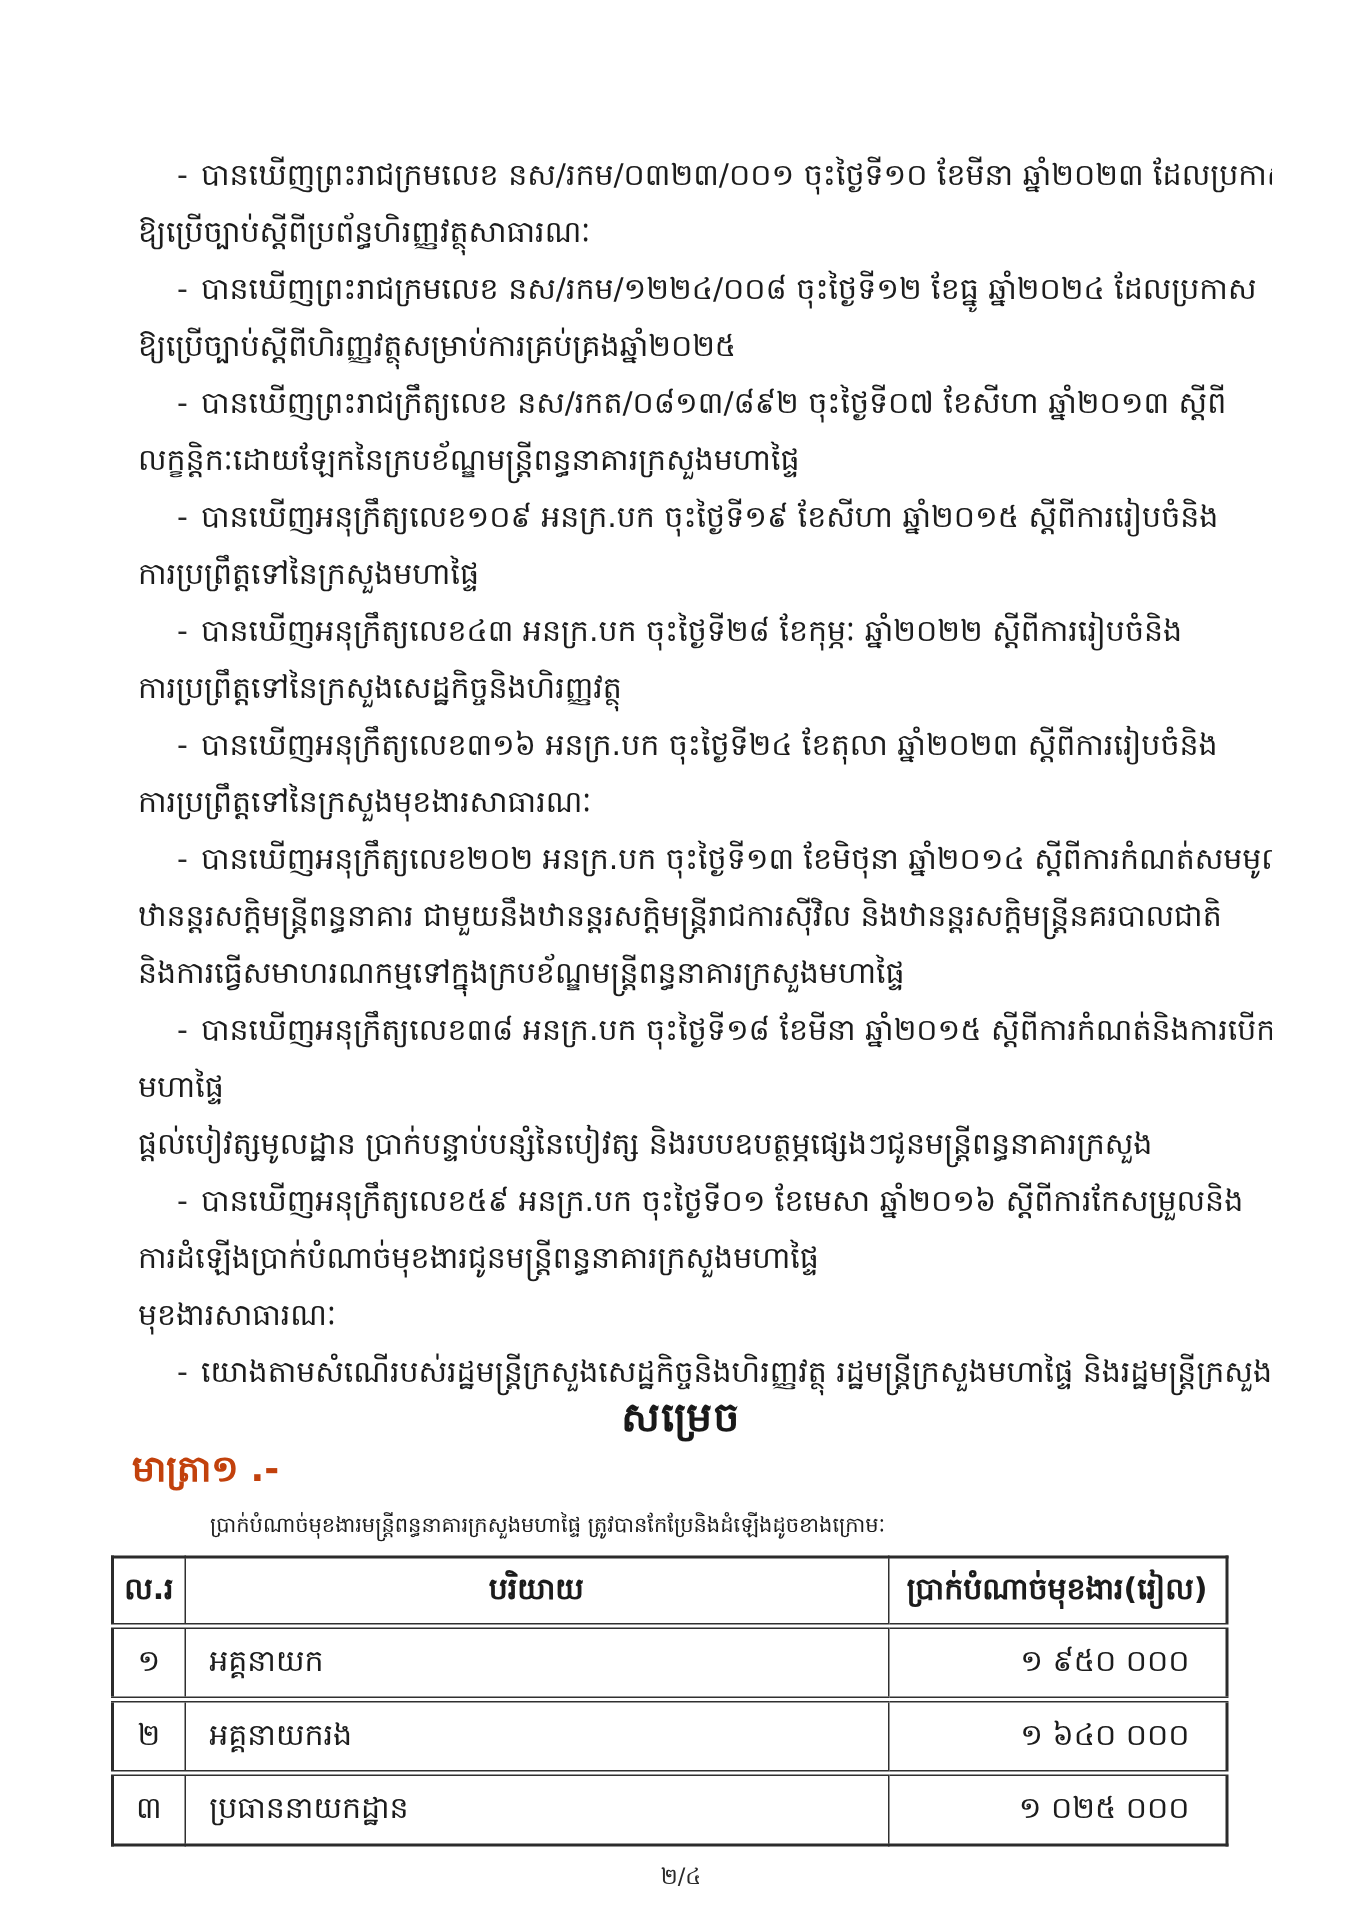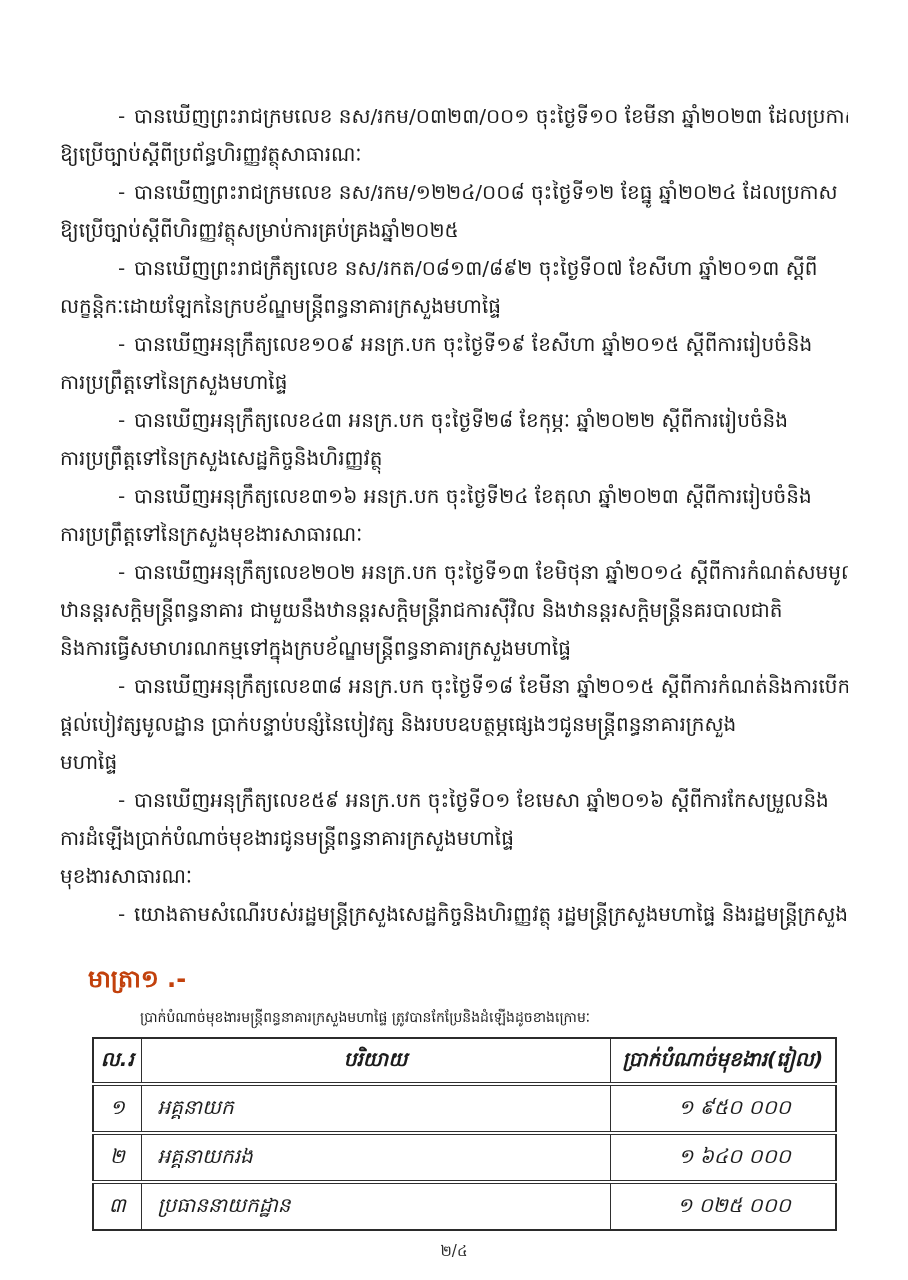--- a/index.html
+++ b/index.html
@@ -19,21 +19,21 @@
     top: 97px;
     left: 0;
     right: 60px;
   }
   .b-line {
     height: 38px;
     line-height: 38px;
     font-size: 20px;
     white-space: nowrap;
     overflow: hidden;
-    padding-left: 60px;
+    padding-left: 92px;
   }
   .b-line.first { padding-left: 118px; }
   .dash {
     display: inline-block;
     width: 16px;
     color: #2a2a2a;
   }
   
   .decision-heading {
     position: absolute;
@@ -69,45 +69,44 @@
     height: 34px;
     line-height: 34px;
     font-size: 14px;
     white-space: nowrap;
     overflow: hidden;
   }
   
   table.allowance {
     position: absolute;
     top: 1037px;
-    left: 92px;
+    left: 74px;
     width: 743px;
     border-collapse: collapse;
     table-layout: fixed;
     border: 2px solid #2b2b2b;
-    font-style: italic;
   }
   table.allowance th, table.allowance td {
     border: 1px solid #2f2f2f;
     font-size: 20px;
     color: #1c1c1c;
     overflow: hidden;
     white-space: nowrap;
   }
   table.allowance th {
     height: 41px;
     font-weight: bold;
     text-align: center;
     border-bottom: 4px double #2f2f2f;
   }
   table.allowance td { height: 43px; }
   tbody tr:not(:last-child) td { border-bottom: 4px double #2f2f2f; }
   td.c1 { text-align: center; }
   td.c2 { text-align: left; padding-left: 16px; }
-  td.c3 { text-align: right; padding-right: 44px; }
+  td.c3 { text-align: right; padding-right: 24px; }
   
   .footer {
     position: absolute;
     top: 1241px;
     left: 0;
     width: 100%;
     text-align: center;
     font-size: 15px;
     color: #2a2a2a;
   }
@@ -127,28 +126,29 @@
       <div class="b-line first"><span class="dash">-</span><span>បានឃើញអនុក្រឹត្យលេខ១០៩ អនក្រ.បក ចុះថ្ងៃទី១៩ ខែសីហា ឆ្នាំ២០១៥ ស្តីពីការរៀបចំនិង</span></div>
       <div class="b-line"><span>ការប្រព្រឹត្តទៅនៃក្រសួងមហាផ្ទៃ</span></div>
       <div class="b-line first"><span class="dash">-</span><span>បានឃើញអនុក្រឹត្យលេខ៤៣ អនក្រ.បក ចុះថ្ងៃទី២៨ ខែកុម្ភៈ ឆ្នាំ២០២២ ស្តីពីការរៀបចំនិង</span></div>
       <div class="b-line"><span>ការប្រព្រឹត្តទៅនៃក្រសួងសេដ្ឋកិច្ចនិងហិរញ្ញវត្ថុ</span></div>
       <div class="b-line first"><span class="dash">-</span><span>បានឃើញអនុក្រឹត្យលេខ៣១៦ អនក្រ.បក ចុះថ្ងៃទី២៤ ខែតុលា ឆ្នាំ២០២៣ ស្តីពីការរៀបចំនិង</span></div>
       <div class="b-line"><span>ការប្រព្រឹត្តទៅនៃក្រសួងមុខងារសាធារណៈ</span></div>
       <div class="b-line first"><span class="dash">-</span><span>បានឃើញអនុក្រឹត្យលេខ២០២ អនក្រ.បក ចុះថ្ងៃទី១៣ ខែមិថុនា ឆ្នាំ២០១៤ ស្តីពីការកំណត់សមមូល</span></div>
       <div class="b-line"><span>ឋានន្តរសក្តិមន្ត្រីពន្ធនាគារ ជាមួយនឹងឋានន្តរសក្តិមន្ត្រីរាជការស៊ីវិល និងឋានន្តរសក្តិមន្ត្រីនគរបាលជាតិ</span></div>
       <div class="b-line"><span>និងការធ្វើសមាហរណកម្មទៅក្នុងក្របខ័ណ្ឌមន្ត្រីពន្ធនាគារក្រសួងមហាផ្ទៃ</span></div>
       <div class="b-line first"><span class="dash">-</span><span>បានឃើញអនុក្រឹត្យលេខ៣៨ អនក្រ.បក ចុះថ្ងៃទី១៨ ខែមីនា ឆ្នាំ២០១៥ ស្តីពីការកំណត់និងការបើក</span></div>
+      <div class="b-line"><span>មហាផ្ទៃ</span></div>
       <div class="b-line"><span>ផ្តល់បៀវត្សមូលដ្ឋាន ប្រាក់បន្ទាប់បន្សំនៃបៀវត្ស និងរបបឧបត្ថម្ភផ្សេងៗជូនមន្ត្រីពន្ធនាគារក្រសួង</span></div>
-      <div class="b-line"><span>មហាផ្ទៃ</span></div>
       <div class="b-line first"><span class="dash">-</span><span>បានឃើញអនុក្រឹត្យលេខ៥៩ អនក្រ.បក ចុះថ្ងៃទី០១ ខែមេសា ឆ្នាំ២០១៦ ស្តីពីការកែសម្រួលនិង</span></div>
       <div class="b-line"><span>ការដំឡើងប្រាក់បំណាច់មុខងារជូនមន្ត្រីពន្ធនាគារក្រសួងមហាផ្ទៃ</span></div>
       <div class="b-line"><span>មុខងារសាធារណៈ</span></div>
       <div class="b-line first"><span class="dash">-</span><span>យោងតាមសំណើរបស់រដ្ឋមន្ត្រីក្រសួងសេដ្ឋកិច្ចនិងហិរញ្ញវត្ថុ រដ្ឋមន្ត្រីក្រសួងមហាផ្ទៃ និងរដ្ឋមន្ត្រីក្រសួង</span></div>
     </div>
 
+  <div class="decision-heading">សម្រេច</div>
 
   <div class="article-label">
     <span>មាត្រា១</span><span class="suffix">.-</span>
   </div>
 
   <div class="intro">ប្រាក់បំណាច់មុខងារមន្ត្រីពន្ធនាគារក្រសួងមហាផ្ទៃ ត្រូវបានកែប្រែនិងដំឡើងដូចខាងក្រោមៈ</div>
 
   <table class="allowance">
     <colgroup>
       <col style="width:48px">

